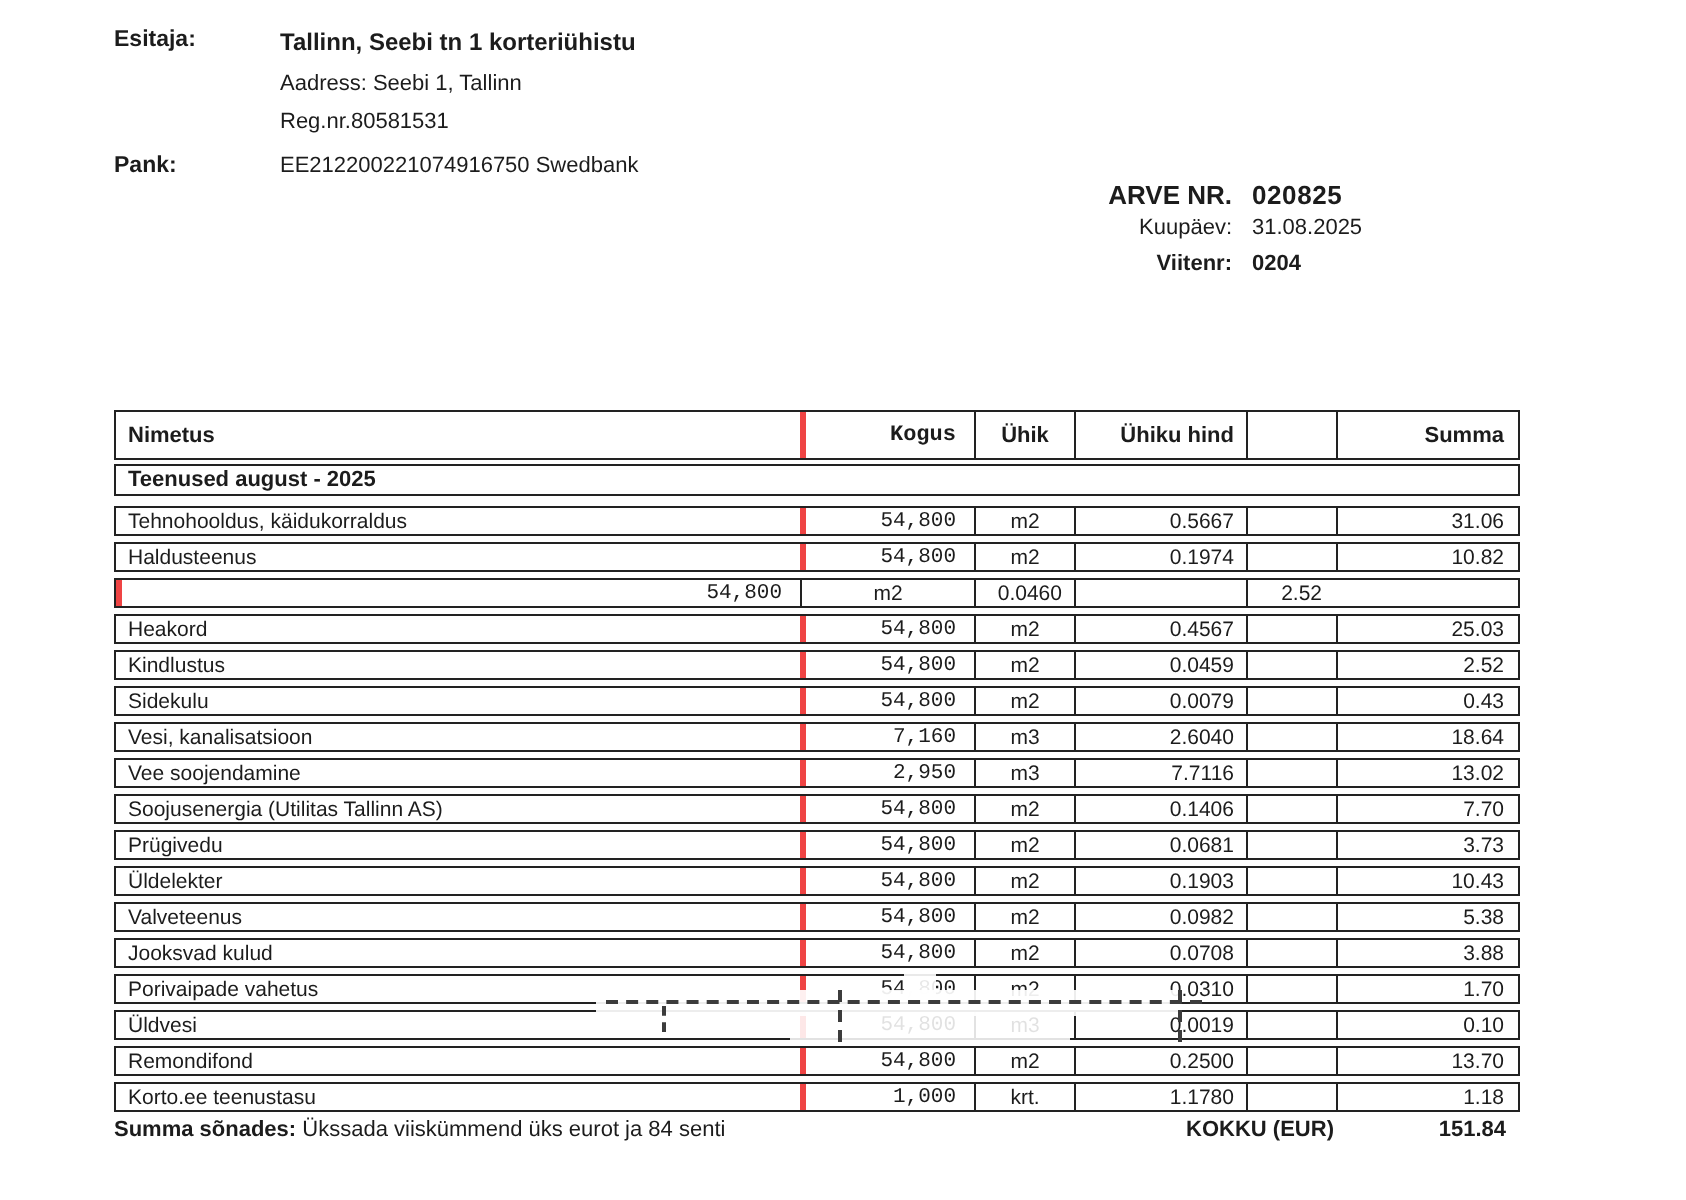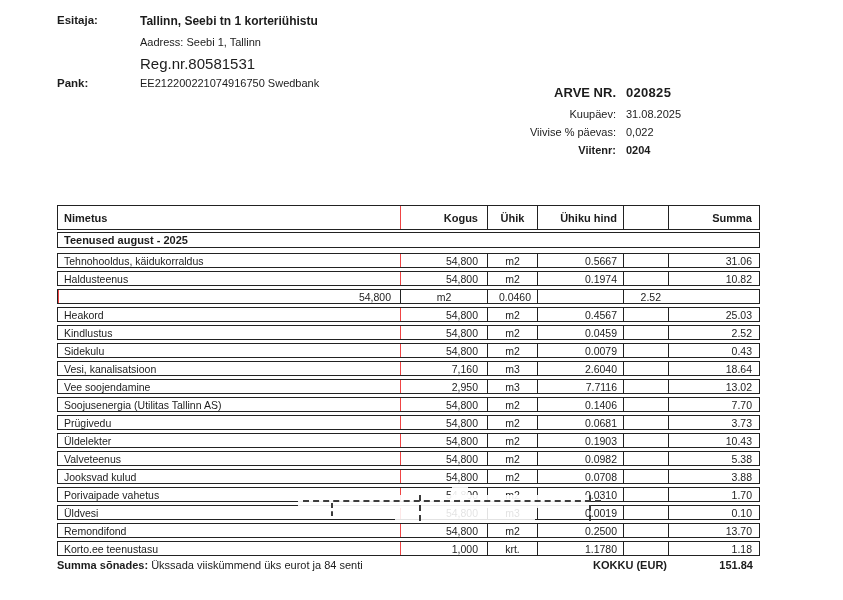--- a/index.html
+++ b/index.html
@@ -10,26 +10,26 @@
     position:relative;
     overflow:hidden;
   }
   .abs { position:absolute; }
 
   
   .lbl-b { font-weight:bold; font-size:11.5px; }
   #esitaja-label { left:57px; top:14px; }
   #sender-name   { left:140px; top:14px; font-weight:bold; font-size:12px; }
   #sender-address{ left:140px; top:36px; font-size:11px; }
-  #sender-reg    { left:140px; top:55px; font-size:15px; }
+  #sender-reg    { left:140px; top:55px; font-size:11px; }
   #pank-label    { left:57px; top:77px; }
   #sender-bank   { left:140px; top:77px; font-size:11px; }
 
   
-  #arve-row { left:400px; top:85px; width:360px; display:flex; align-items:flex-start; height:20px; }
+  #arve-row { left:400px; top:85px; width:360px; display:flex; align-items:flex-end; height:20px; }
   #arve-row .meta-label { width:216px; text-align:right; font-weight:bold; font-size:13px; }
   #arve-row .meta-value { margin-left:10px; font-weight:bold; font-size:13px; letter-spacing:0.3px; }
   #meta-rows { left:400px; top:105px; width:360px; }
   .meta-row { display:flex; align-items:center; height:18px; font-size:11px; }
   .meta-row .meta-label { width:216px; text-align:right; }
   .meta-row .meta-value { margin-left:10px; }
   .meta-row.bold .meta-label, .meta-row.bold .meta-value { font-weight:bold; }
 
   
   #invoice-table { left:57px; top:205px; width:703px; }
@@ -38,21 +38,21 @@
     height:25px; border:1.5px solid #222; margin-bottom:2px;
     font-weight:bold; font-size:11px;
   }
   .t-section {
     height:16px; border:1px solid #222; margin-bottom:5px;
     font-weight:bold; font-size:11px; display:flex; align-items:center; padding-left:6px;
   }
   .t-row { height:15px; border:1px solid #222; margin-bottom:3px; font-size:10.5px; }
   .cell { display:flex; align-items:center; overflow:hidden; white-space:nowrap; }
   .c-name  { padding-left:6px; justify-content:flex-start; }
-  .c-qty   { border-left:1px solid #ef4444; justify-content:flex-end; padding-right:9px; }
+  .c-qty   { border-left:3px solid #ef4444; justify-content:flex-end; padding-right:9px;font-family:Liberation Mono, monospace; }
   .c-unit  { border-left:1px solid #222; justify-content:center; }
   .c-price { border-left:1px solid #222; justify-content:flex-end; padding-right:6px; }
   .c-blank { border-left:1px solid #222; }
   .c-sum   { border-left:1px solid #222; justify-content:flex-end; padding-right:7px; }
 
   
   #invoice-footer { left:57px; top:559px; width:703px; height:15px; font-size:11px; }
   #footer-words-wrap { position:absolute; left:0; top:0; white-space:nowrap; }
   #footer-words-label { font-weight:bold; }
   #footer-total-label { position:absolute; right:93px; top:0; font-weight:bold;text-align:right; }
@@ -80,24 +80,20 @@
 
 <div class="abs" id="arve-row">
   <div class="meta-label">ARVE NR.</div>
   <div class="meta-value">020825</div>
 </div>
 <div class="abs" id="meta-rows">
     <div class="meta-row">
     <div class="meta-label">Kuupäev:</div>
     <div class="meta-value">31.08.2025</div>
   </div>
-    <div class="meta-row">
-    <div class="meta-label">Viivise % päevas:</div>
-    <div class="meta-value">0,022</div>
-  </div>
     <div class="meta-row bold">
     <div class="meta-label">Viitenr:</div>
     <div class="meta-value">0204</div>
   </div>
   </div>
 
 <div class="abs" id="invoice-table">
   <div class="t-header t-grid">
     <div class="cell c-name">Nimetus</div>
     <div class="cell c-qty">Kogus</div>

